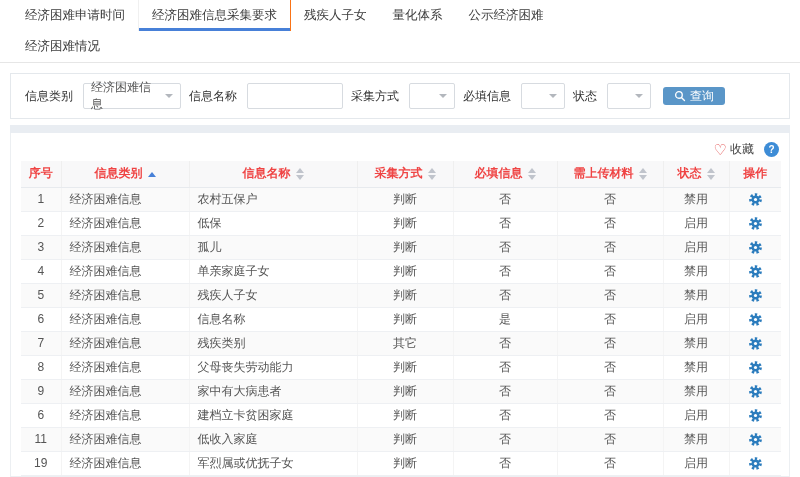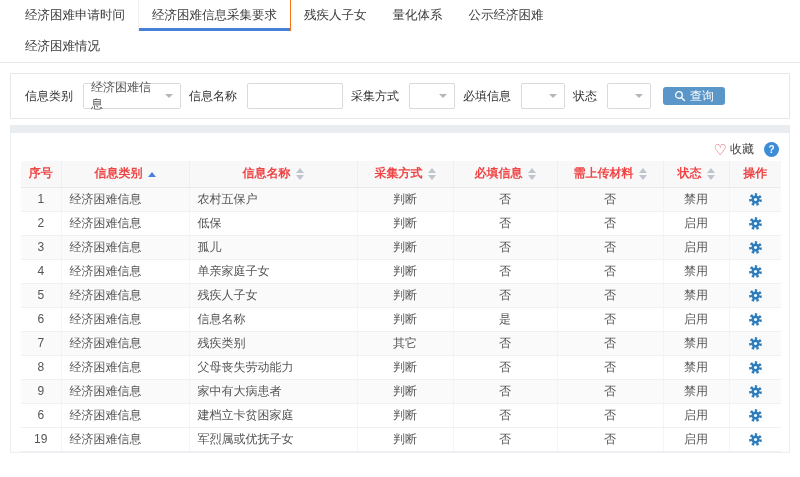--- a/index.html
+++ b/index.html
@@ -311,20 +311,34 @@
           <td class="ac">判断</td>
           <td class="ac">否</td>
           <td class="ac">否</td>
           <td class="ac">启用</td>
           <td class="ac"><button class="gear-btn"><svg width="15" height="15" viewBox="0 0 20 20">
                 <circle cx="10" cy="10" r="6.5" fill="none" stroke="#2b7cbd" stroke-width="4" stroke-dasharray="3 2.8"></circle>
                 <circle cx="10" cy="10" r="5.3" fill="#2b7cbd"></circle>
                 <circle cx="10" cy="10" r="2.1" fill="#fff"></circle>
               </svg></button></td>
         </tr>
+        <tr class="odd">
+          <td class="ac">11</td>
+          <td class="al">经济困难信息</td>
+          <td class="al">低收入家庭</td>
+          <td class="ac">判断</td>
+          <td class="ac">否</td>
+          <td class="ac">否</td>
+          <td class="ac">禁用</td>
+          <td class="ac"><button class="gear-btn"><svg width="15" height="15" viewBox="0 0 20 20">
+                <circle cx="10" cy="10" r="6.5" fill="none" stroke="#2b7cbd" stroke-width="4" stroke-dasharray="3 2.8"></circle>
+                <circle cx="10" cy="10" r="5.3" fill="#2b7cbd"></circle>
+                <circle cx="10" cy="10" r="2.1" fill="#fff"></circle>
+              </svg></button></td>
+        </tr>
         <tr class="even">
           <td class="ac">19</td>
           <td class="al">经济困难信息</td>
           <td class="al">军烈属或优抚子女</td>
           <td class="ac">判断</td>
           <td class="ac">否</td>
           <td class="ac">否</td>
           <td class="ac">启用</td>
           <td class="ac"><button class="gear-btn"><svg width="15" height="15" viewBox="0 0 20 20">
                 <circle cx="10" cy="10" r="6.5" fill="none" stroke="#2b7cbd" stroke-width="4" stroke-dasharray="3 2.8"></circle>

